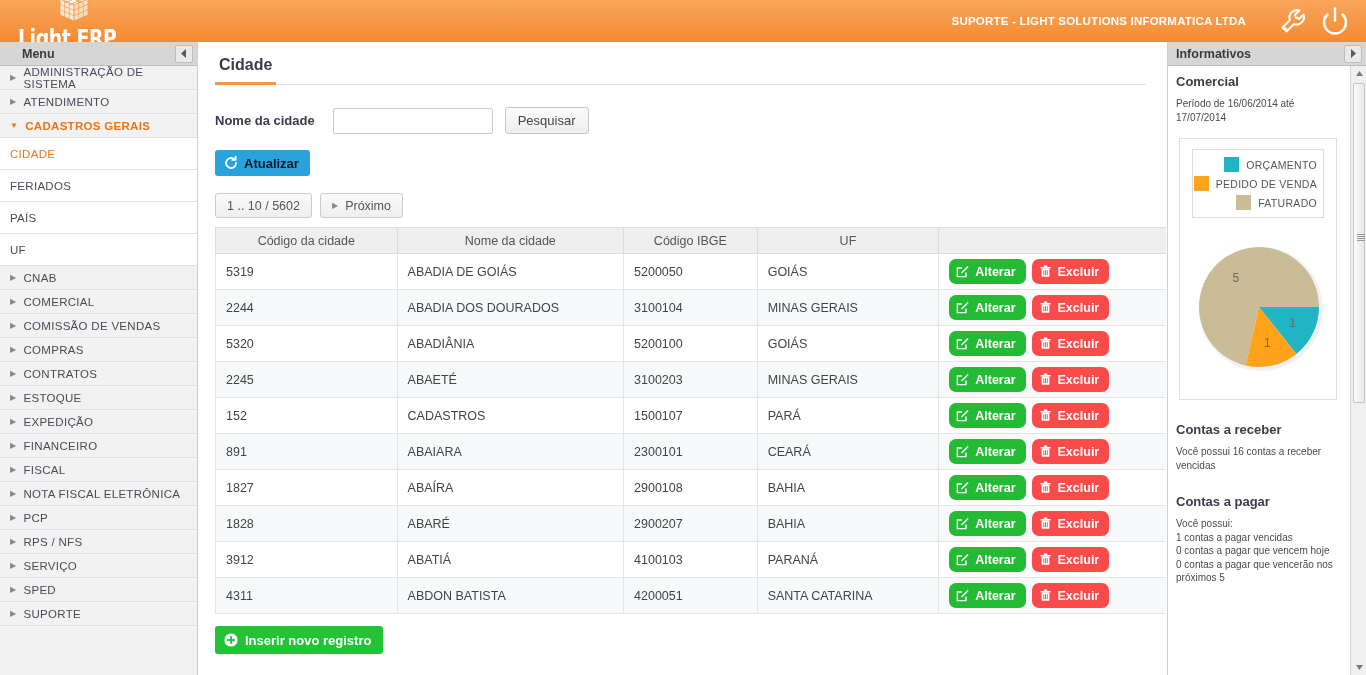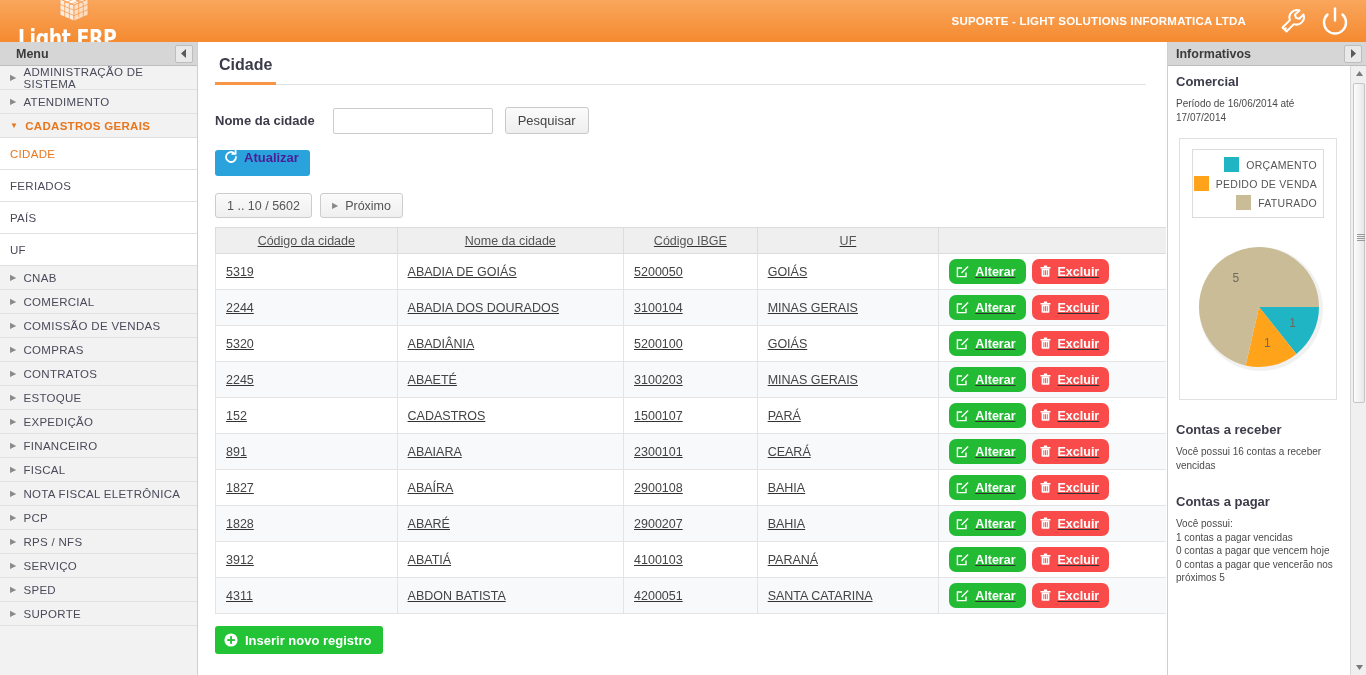--- a/index.html
+++ b/index.html
@@ -40,21 +40,21 @@
 
   
   #left-sidebar {
     position: absolute; left: 0; top: 42px; width: 198px; height: 633px;
     background: #f2f2f2; border-right: 1px solid #cfcfcf;
     overflow: hidden;
   }
   #menu-header {
     height: 24px; background: #d6d6d6;
     border-bottom: 1px solid #bdbdbd;
-    display: flex; align-items: center; padding: 0 4px 0 16px;
+    display: flex; align-items: center; padding: 0 4px 0 22px;
   }
   #menu-header-title { font-weight: bold; font-size: 12.5px; color: #3b3b3b; }
   #menu-collapse-btn {
     margin-left: auto; width: 18px; height: 18px;
     background: #e9e9e9; border: 1px solid #bdbdbd; border-radius: 2px;
     display: flex; align-items: center; justify-content: center;
     cursor: pointer;
   }
   .menu-item {
     height: 24px; display: flex; align-items: center;
@@ -103,39 +103,39 @@
     margin-left: 12px; height: 27px; padding: 0 12px;
     background: #f2f2f2; background: linear-gradient(#fbfbfb,#eeeeee);
     border: 1px solid #c9c9c9; border-radius: 3px;
     font-family: "Liberation Sans", sans-serif; font-size: 13px; color: #444;
     cursor: pointer;
   }
 
   #refresh-button {
     margin-top: 16px; height: 26px; padding: 0 11px 0 9px;
     background: #2aa3dd; border: none; border-radius: 3px;
-    color: #4c1d95; font-weight: bold; font-size: 13px;
-    display: inline-flex; align-items: flex-start; cursor: pointer;
+    color: #0f172a; font-weight: bold; font-size: 13px;
+    display: inline-flex; align-items: center; cursor: pointer;
     font-family: "Liberation Sans", sans-serif;
   }
   #refresh-button .ico { margin-right: 6px; display: inline-flex; }
 
   #pager-row { display: flex; align-items: center; margin-top: 17px; }
   .pager-btn {
     height: 25px; padding: 0 11px;
     background: linear-gradient(#fbfbfb,#efefef);
     border: 1px solid #cccccc; border-radius: 3px;
     font-size: 12.5px; color: #555; display: flex; align-items: center;
     cursor: pointer; font-family: "Liberation Sans", sans-serif;
   }
   .pager-btn + .pager-btn { margin-left: 8px; }
   .pager-btn .caret { margin-right: 7px; font-size: 8px; color: #8a8a8a; }
 
   
-  #grid { margin-top: 9px; width: 964px; border-collapse: collapse; text-decoration: underline; }
+  #grid { margin-top: 9px; width: 964px; border-collapse: collapse; }
   #grid th {
     background: #efefef;
     border: 1px solid #dcdcdc;
     font-weight: normal; font-size: 12.5px; color: #555;
     height: 26px; text-align: center;
   }
   #grid td {
     border: 1px solid #e4e4e4;
     font-size: 12.5px; color: #444;
     height: 36px; padding: 0 10px;

